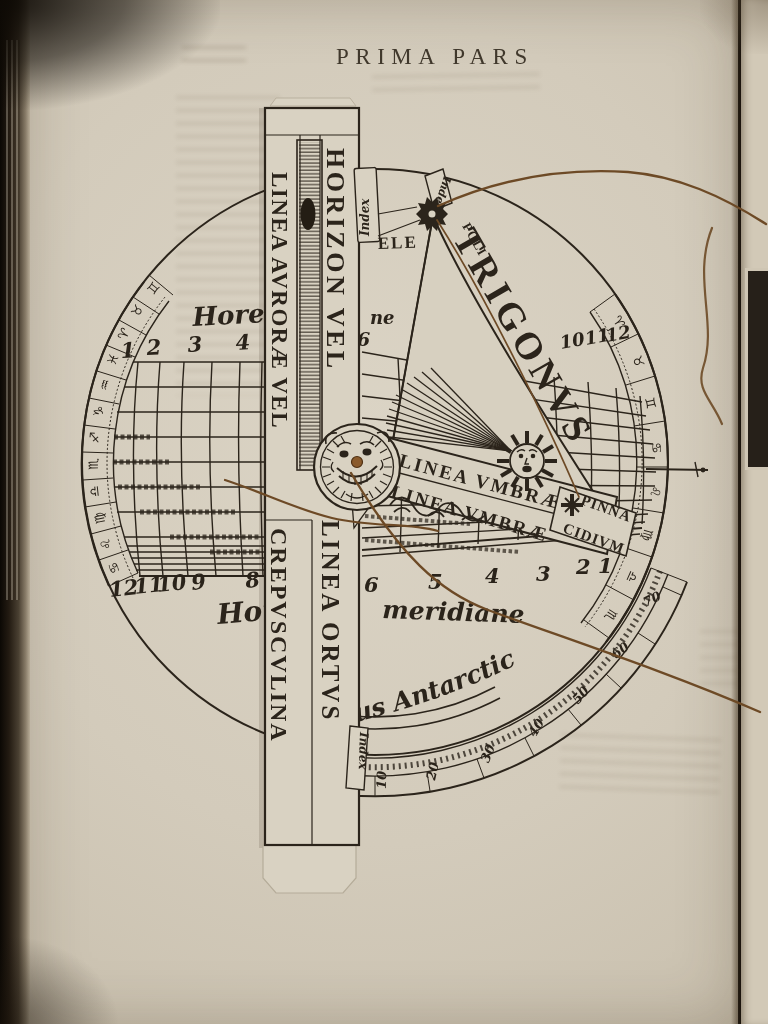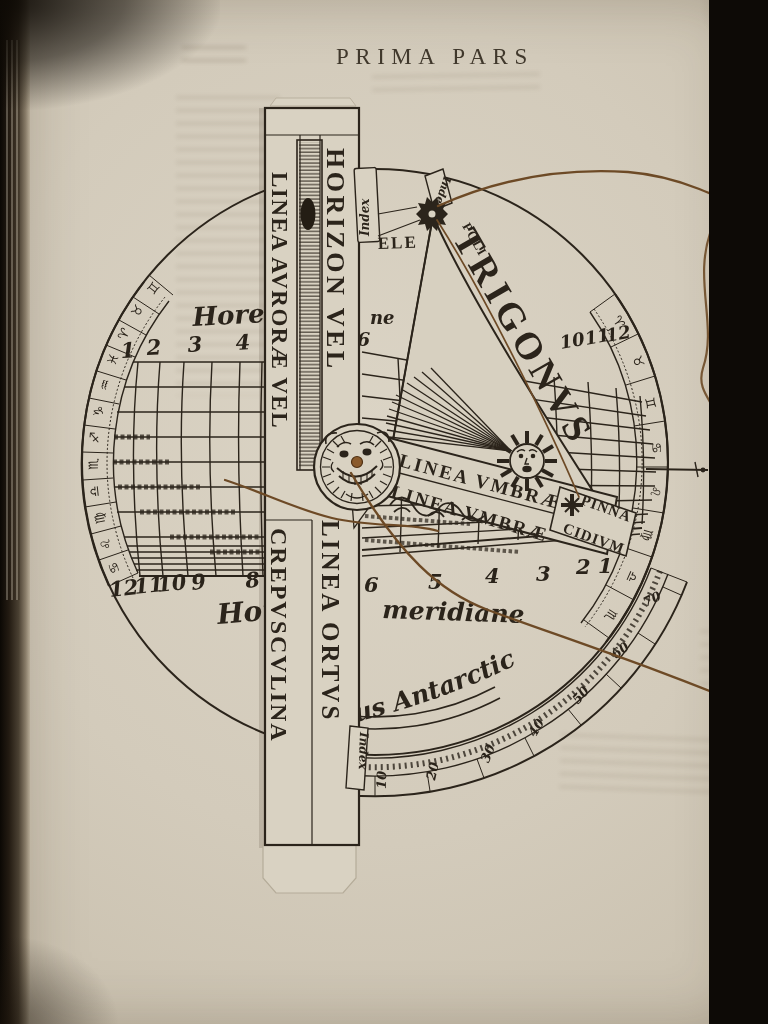--- a/index.html
+++ b/index.html
@@ -1,16 +1,16 @@
 <!DOCTYPE html>
 <html><head>
 <meta charset="utf-8">
 <style>
   html,body{margin:0;padding:0;background:#0d0a06;}
-  .photo{position:relative;width:709px;height:1024px;overflow:hidden;background:#15100b;font-family:"Liberation Serif",serif;}
+  .photo{position:relative;width:768px;height:1024px;overflow:hidden;background:#15100b;font-family:"Liberation Serif",serif;}
   
   .page{position:absolute;left:26px;top:0;width:712px;height:1024px;
     background:radial-gradient(120% 90% at 48% 42%, #dbd4c5 0%, #d3cbbb 45%, #c9c0ae 78%, #b9af9c 100%);
     box-shadow:inset 0 0 60px rgba(60,45,25,.25);}
   
   .spine{position:absolute;left:0;top:0;width:30px;height:1024px;
     background:linear-gradient(90deg,#0b0804 0%,#231b12 30%,#4a4032 62%,#8a7e6a 86%,#b7ac97 100%);}
   .spine .edges{position:absolute;left:6px;top:40px;width:14px;height:560px;opacity:.6;
     background:repeating-linear-gradient(90deg,rgba(230,220,200,.5) 0 2px,rgba(40,30,18,.4) 2px 5px);}
   .corner-tl{position:absolute;left:0;top:0;width:220px;height:110px;

